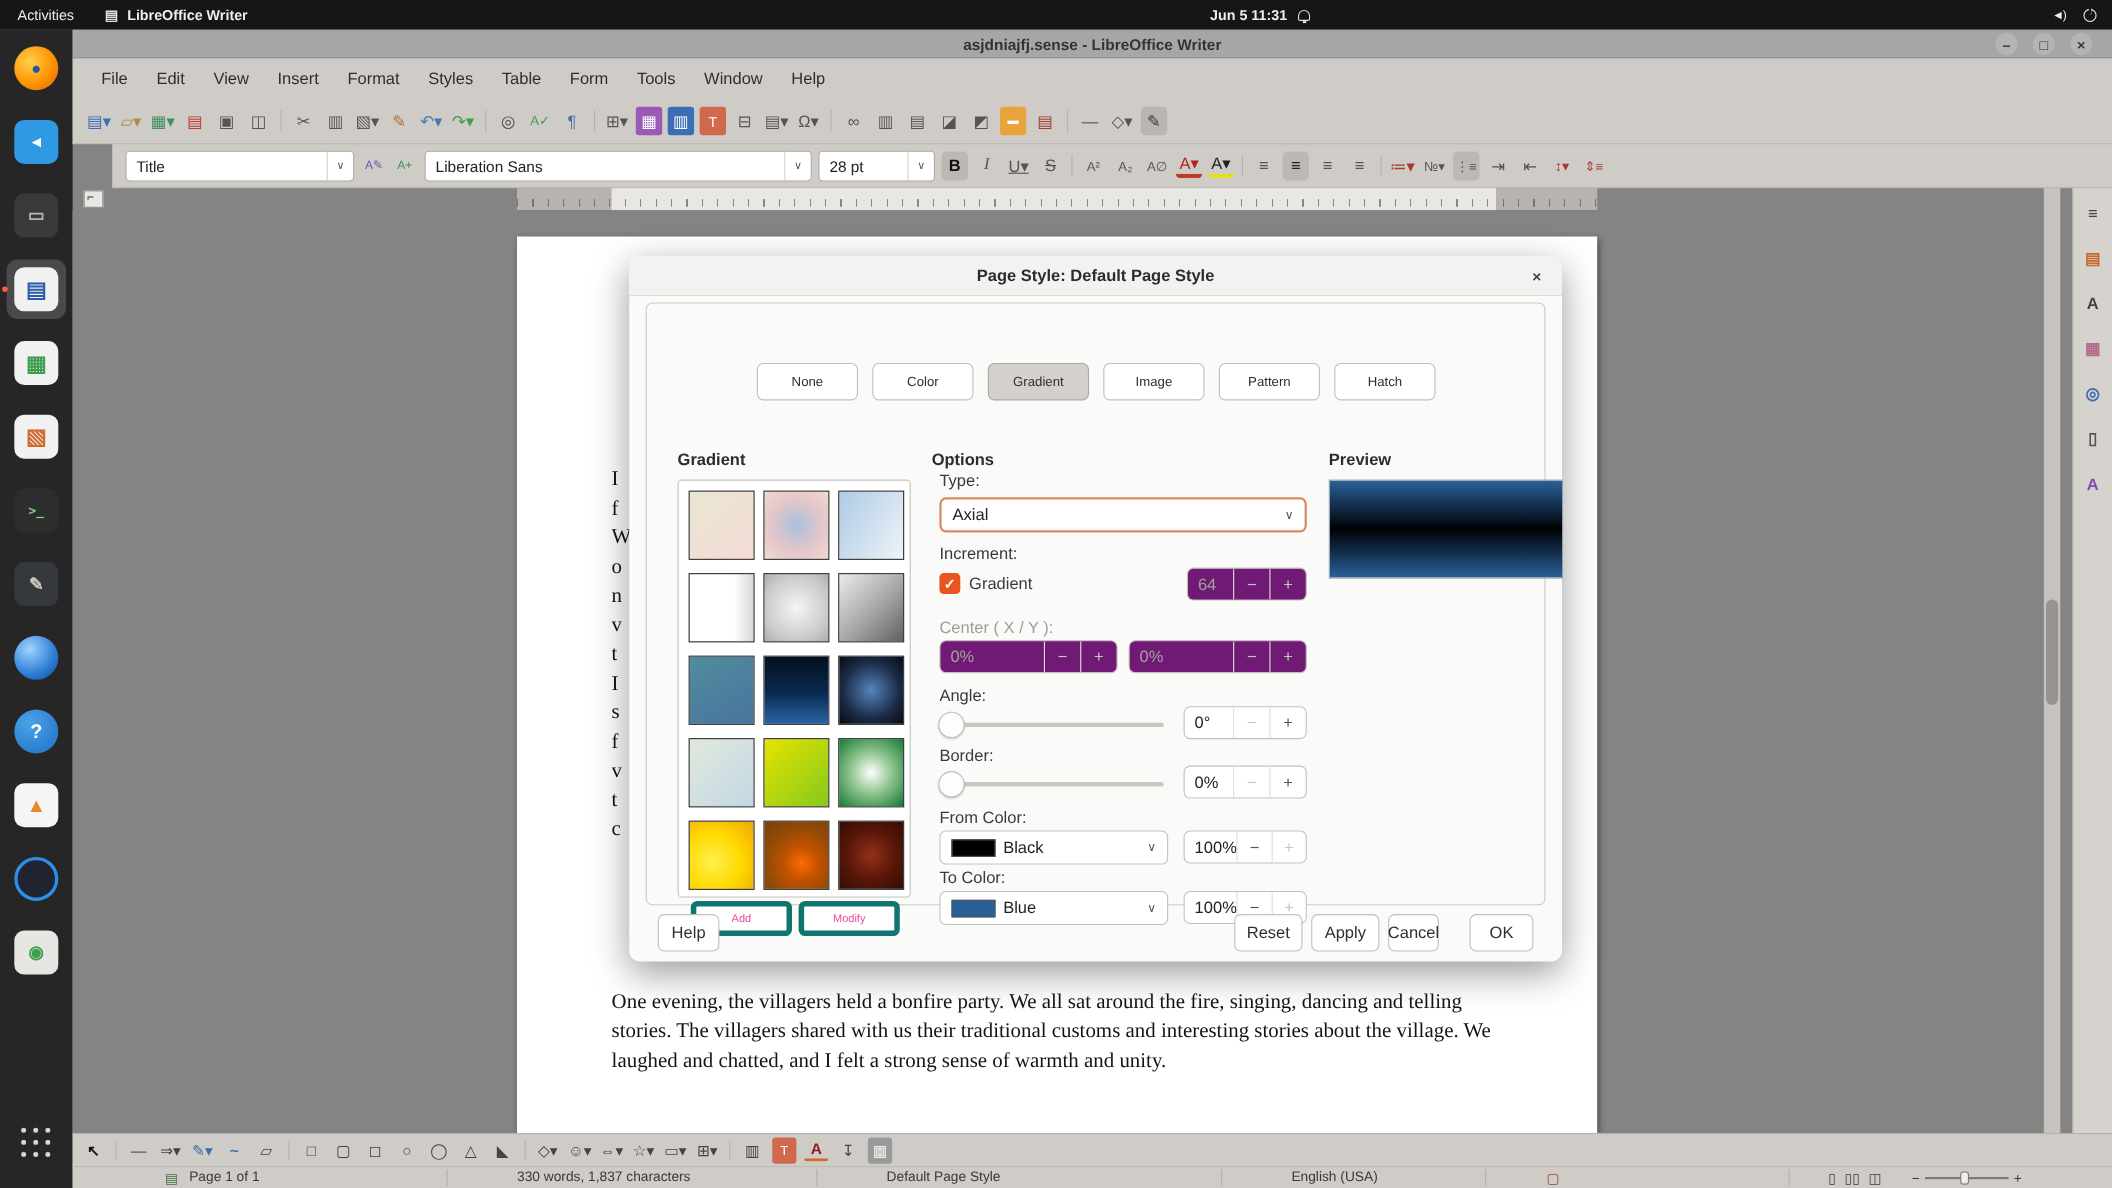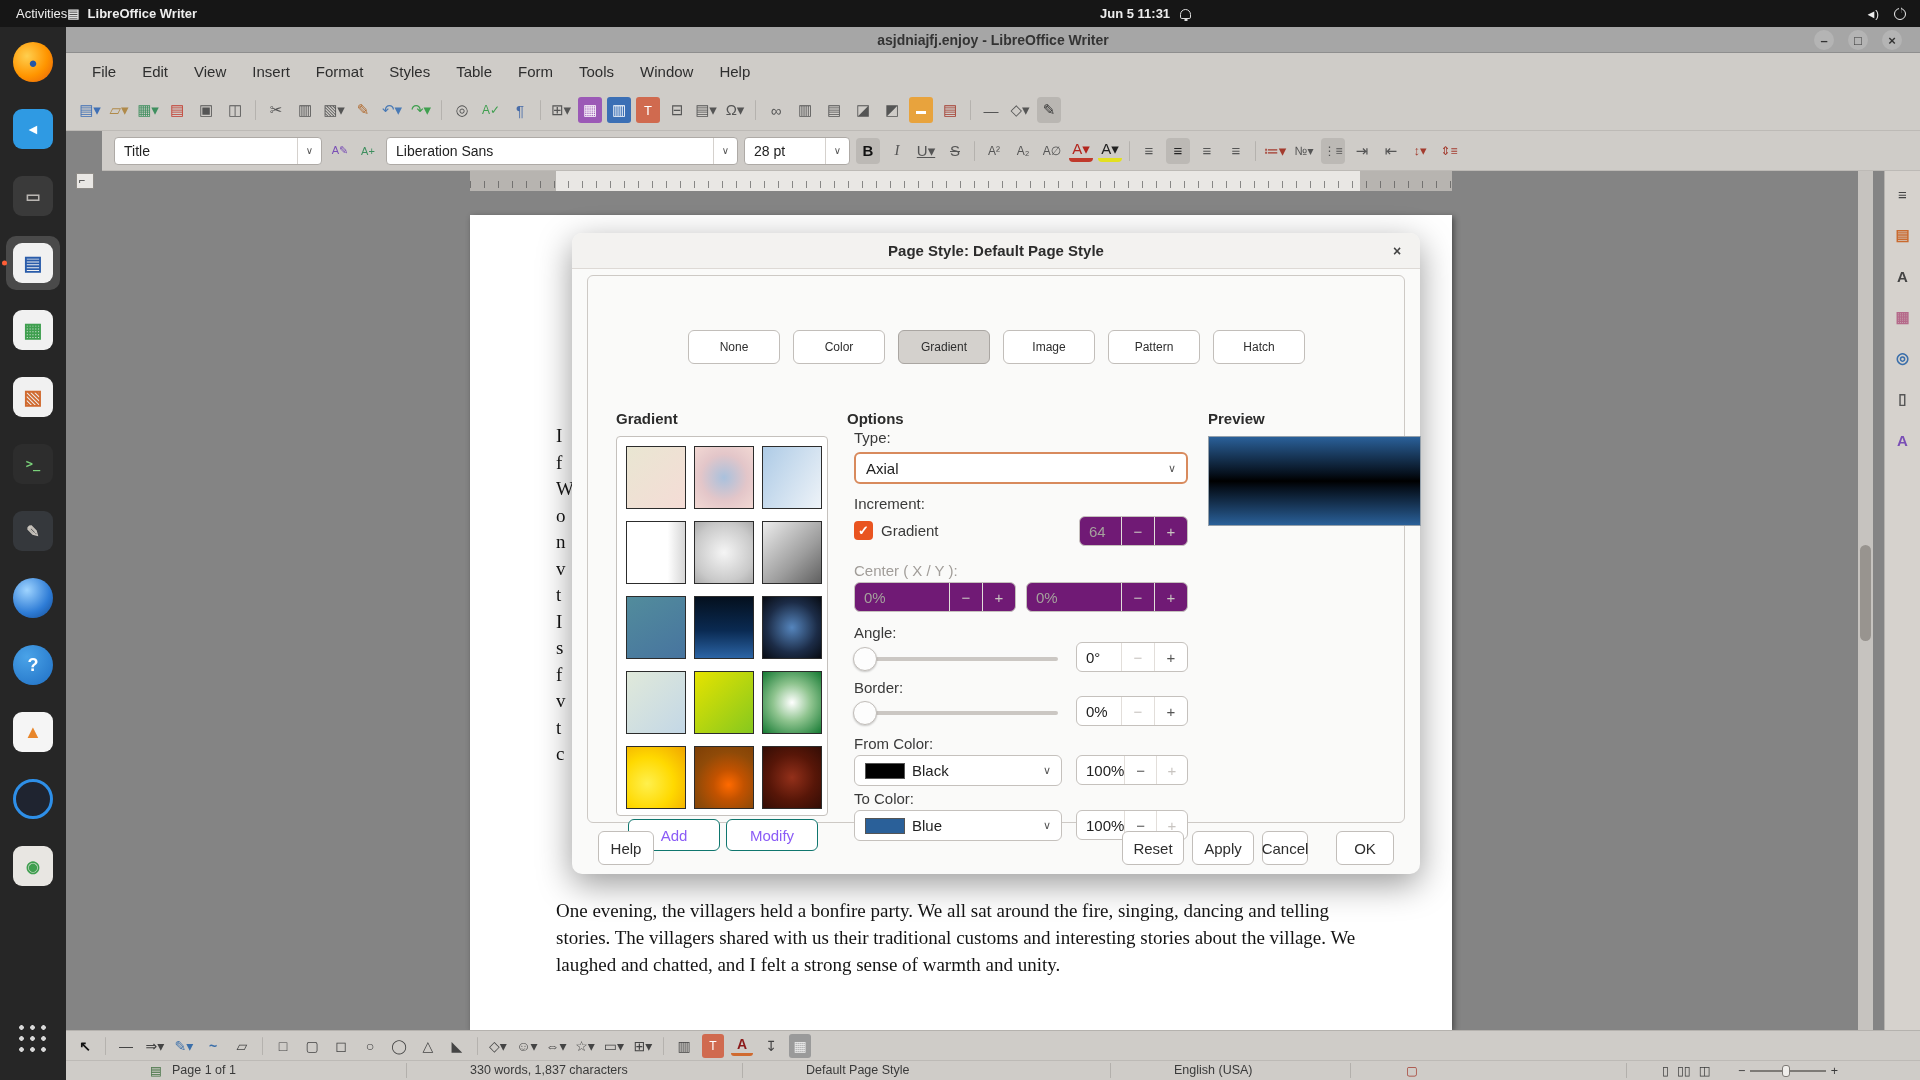--- a/index.html
+++ b/index.html
@@ -4,21 +4,21 @@
 <style>
   html,body{margin:0;padding:0;background:#000;}
   *{box-sizing:border-box;}
   #screen{position:relative;width:1920px;height:1080px;overflow:hidden;
           font-family:"Liberation Sans",sans-serif;background:#848484;}
   .abs{position:absolute;}
 
   
   #topbar{left:0;top:0;width:1920px;height:27px;background:#161616;color:#eee;
           display:flex;align-items:center;font-size:13px;}
-  #topbar .tb-left{display:flex;align-items:center;padding-left:16px;justify-content:center;}
+  #topbar .tb-left{display:flex;align-items:center;gap:28px;padding-left:16px;justify-content:center;}
   #topbar .appname{display:flex;align-items:center;gap:8px;font-weight:bold;}
   .doc-mini{color:#ddd;font-size:13px;}
   #topbar .tb-clock{position:absolute;left:1100px;display:flex;align-items:center;gap:10px;font-weight:bold;}
   .bell{width:11px;height:10px;border:1.5px solid #ddd;border-radius:6px 6px 2px 2px;position:relative;}
   .bell::after{content:"";position:absolute;left:50%;bottom:-3px;width:3px;height:2px;background:#ddd;transform:translateX(-50%);}
   #topbar .tb-right{position:absolute;right:14px;display:flex;align-items:center;gap:16px;}
   .vol{font-size:11px;letter-spacing:-1px;}
   .power{width:12px;height:12px;border:1.6px solid #eee;border-radius:50%;position:relative;}
   .power::after{content:"";position:absolute;left:50%;top:-3px;width:2px;height:7px;background:#161616;box-shadow:0 0 0 0 #161616;transform:translateX(-50%);}
   .power::before{content:"";position:absolute;left:50%;top:-2px;width:1.6px;height:6px;background:#eee;transform:translateX(-50%);}
@@ -87,22 +87,22 @@
   #fillrow{position:absolute;left:100px;top:54px;display:flex;gap:13px;}
   .fillbtn{min-width:92px;height:34px;background:#fff;border:1px solid #c2beba;border-radius:6px;
        display:flex;align-items:center;justify-content:center;font-size:12px;color:#2e2e2e;padding:0 16px;}
   .fillbtn[data-active="true"]{background:#d4d1cd;border-color:#aaa6a2;}
   .sect-title{position:absolute;font-size:15px;font-weight:bold;color:#2c2c2c;}
 
   #swatchbox{position:absolute;left:28px;top:160px;width:212px;height:380px;background:#fff;
        border:1px solid #c5c1bd;border-radius:4px;padding:9px;display:grid;
        grid-template-columns:repeat(3,60px);grid-auto-rows:66px;gap:9px 8px;overflow:hidden;}
   .swatch{width:60px;height:63px;border:1px solid #2c2c2c;}
-  #addbtn,#modifybtn{position:absolute;top:543px;height:32px;background:#fff;border:1px solid #0f766e;border-radius:6px;
-       font-size:15px;color:#8b5cf6;display:flex;align-items:center;justify-content:center;}
+  #addbtn,#modifybtn{position:absolute;top:543px;height:32px;background:#fff;border:5px solid #0f766e;border-radius:6px;
+       font-size:10px;color:#ec4899;display:flex;align-items:center;justify-content:center;}
   #addbtn{left:40px;width:92px;} #modifybtn{left:138px;width:92px;}
 
   .optlabel{position:absolute;left:266px;font-size:15px;color:#3a3a3a;}
   .optlabel.dis{color:#a19d99;}
   #typedd{position:absolute;left:266px;top:176px;width:334px;height:32px;background:#fff;
        border:2px solid #d88a5d;border-radius:6px;display:flex;align-items:center;padding:0 10px;
        font-size:15px;color:#222;}
   #typedd .chev{margin-left:auto;color:#555;font-size:11px;}
   .spin{position:absolute;display:flex;background:#fff;border:1px solid #c5c1bd;border-radius:6px;height:30px;overflow:hidden;}
   .spin .val{flex:1;display:flex;align-items:center;padding-left:9px;font-size:15px;color:#222;}
@@ -240,21 +240,21 @@
         <div class="tile" style="background: rgb(232, 230, 226); border-radius: 9px;">
           <span style="color: rgb(63, 159, 79); font-size: 16px;">◉</span>
         </div>
       </div>
     </div>
   <div class="abs" style="left:16px;top:1022px;z-index:5">
     <div style="background: radial-gradient(circle, rgb(216, 216, 216) 2px, transparent 2.6px) 0px 0px / 11px 11px; width: 32px; height: 32px;"></div>
   </div>
 
   <div class="abs" id="titlebar">
-    <span>asjdniajfj.enjoy - LibreOffice Writer</span>
+    <span>asjdniajfj.sense - LibreOffice Writer</span>
     <span id="winbtns">
       <span>–</span>
       <span>□</span>
       <span>×</span>
     </span>
   </div>
 
   <div class="abs" id="menubar">
 
   <span>File</span>

